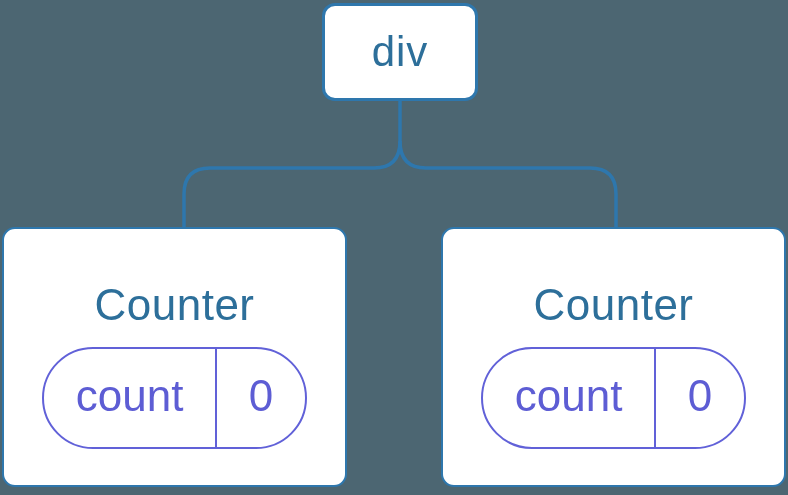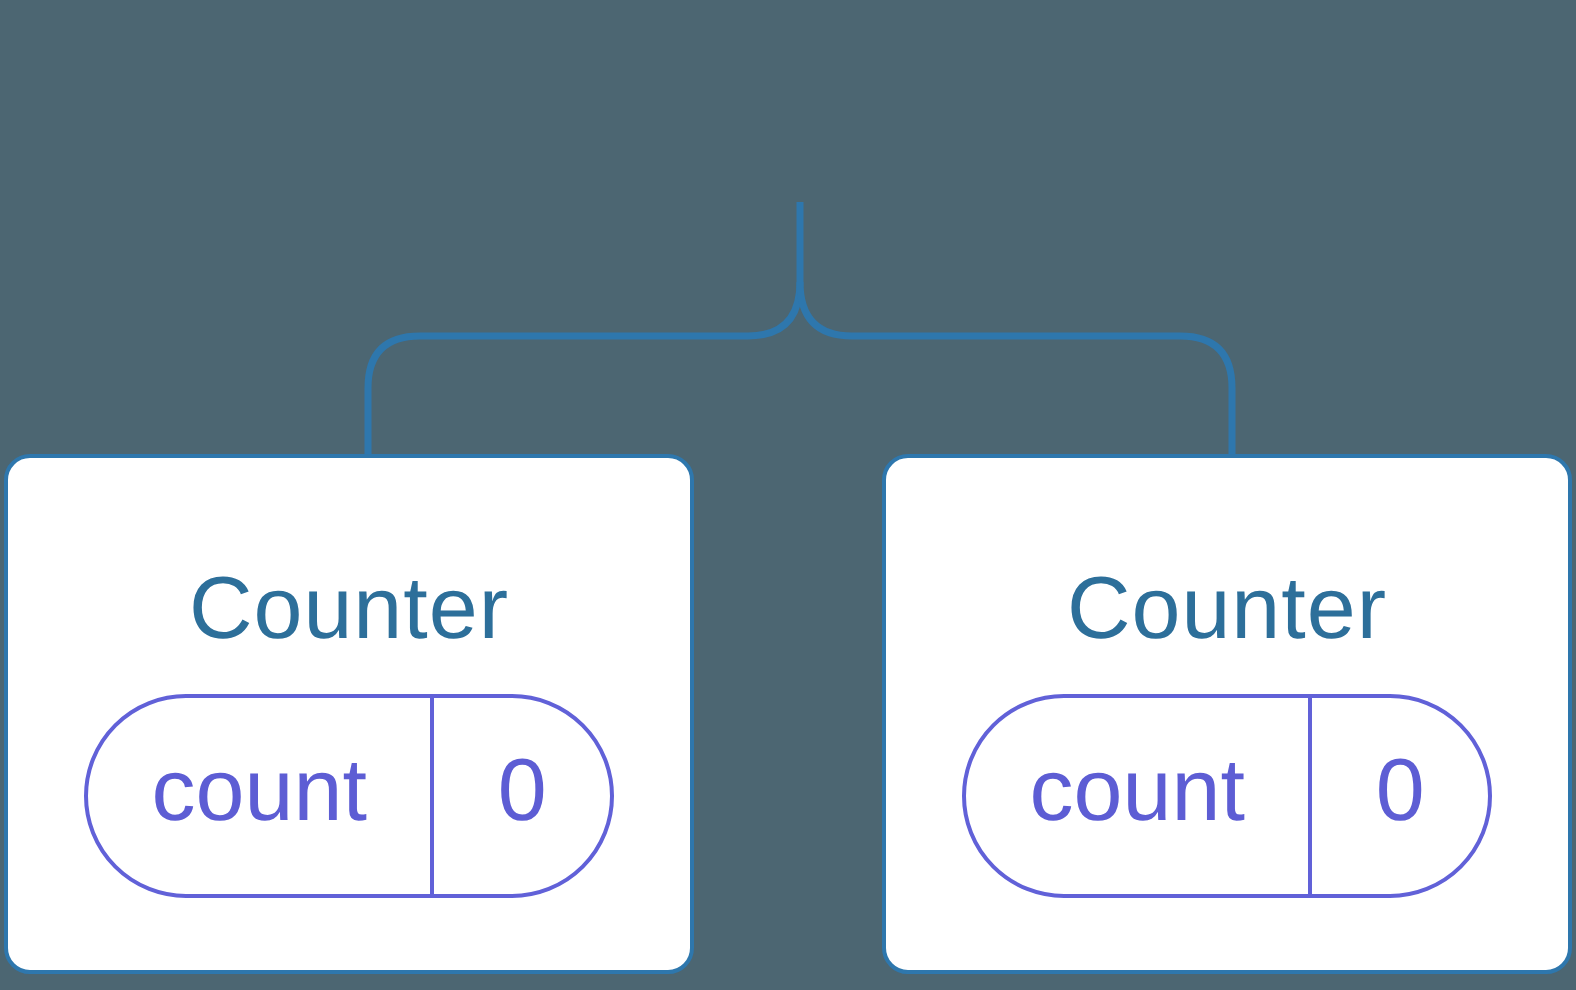--- a/index.html
+++ b/index.html
@@ -106,20 +106,23 @@
 <body>
 
 <div class="stage">
 
   <svg class="connector" viewBox="0 0 788 495" xmlns="http://www.w3.org/2000/svg" aria-hidden="true">
     <path d="M400 101 L400 141"></path>
     <path d="M400 141 Q400 168 374 168 L210 168 Q184 168 184 194 L184 227"></path>
     <path d="M400 141 Q400 168 426 168 L590 168 Q616 168 616 194 L616 227"></path>
   </svg>
 
+  <div class="root-node">
+    <span>div</span>
+  </div>
 
   <div class="card left">
     <div class="card-title">Counter</div>
     <div class="state-pill">
       <div class="state-key-cell">
         <span>count</span>
       </div>
       <div class="state-value-cell">
         <span>0</span>
       </div>

